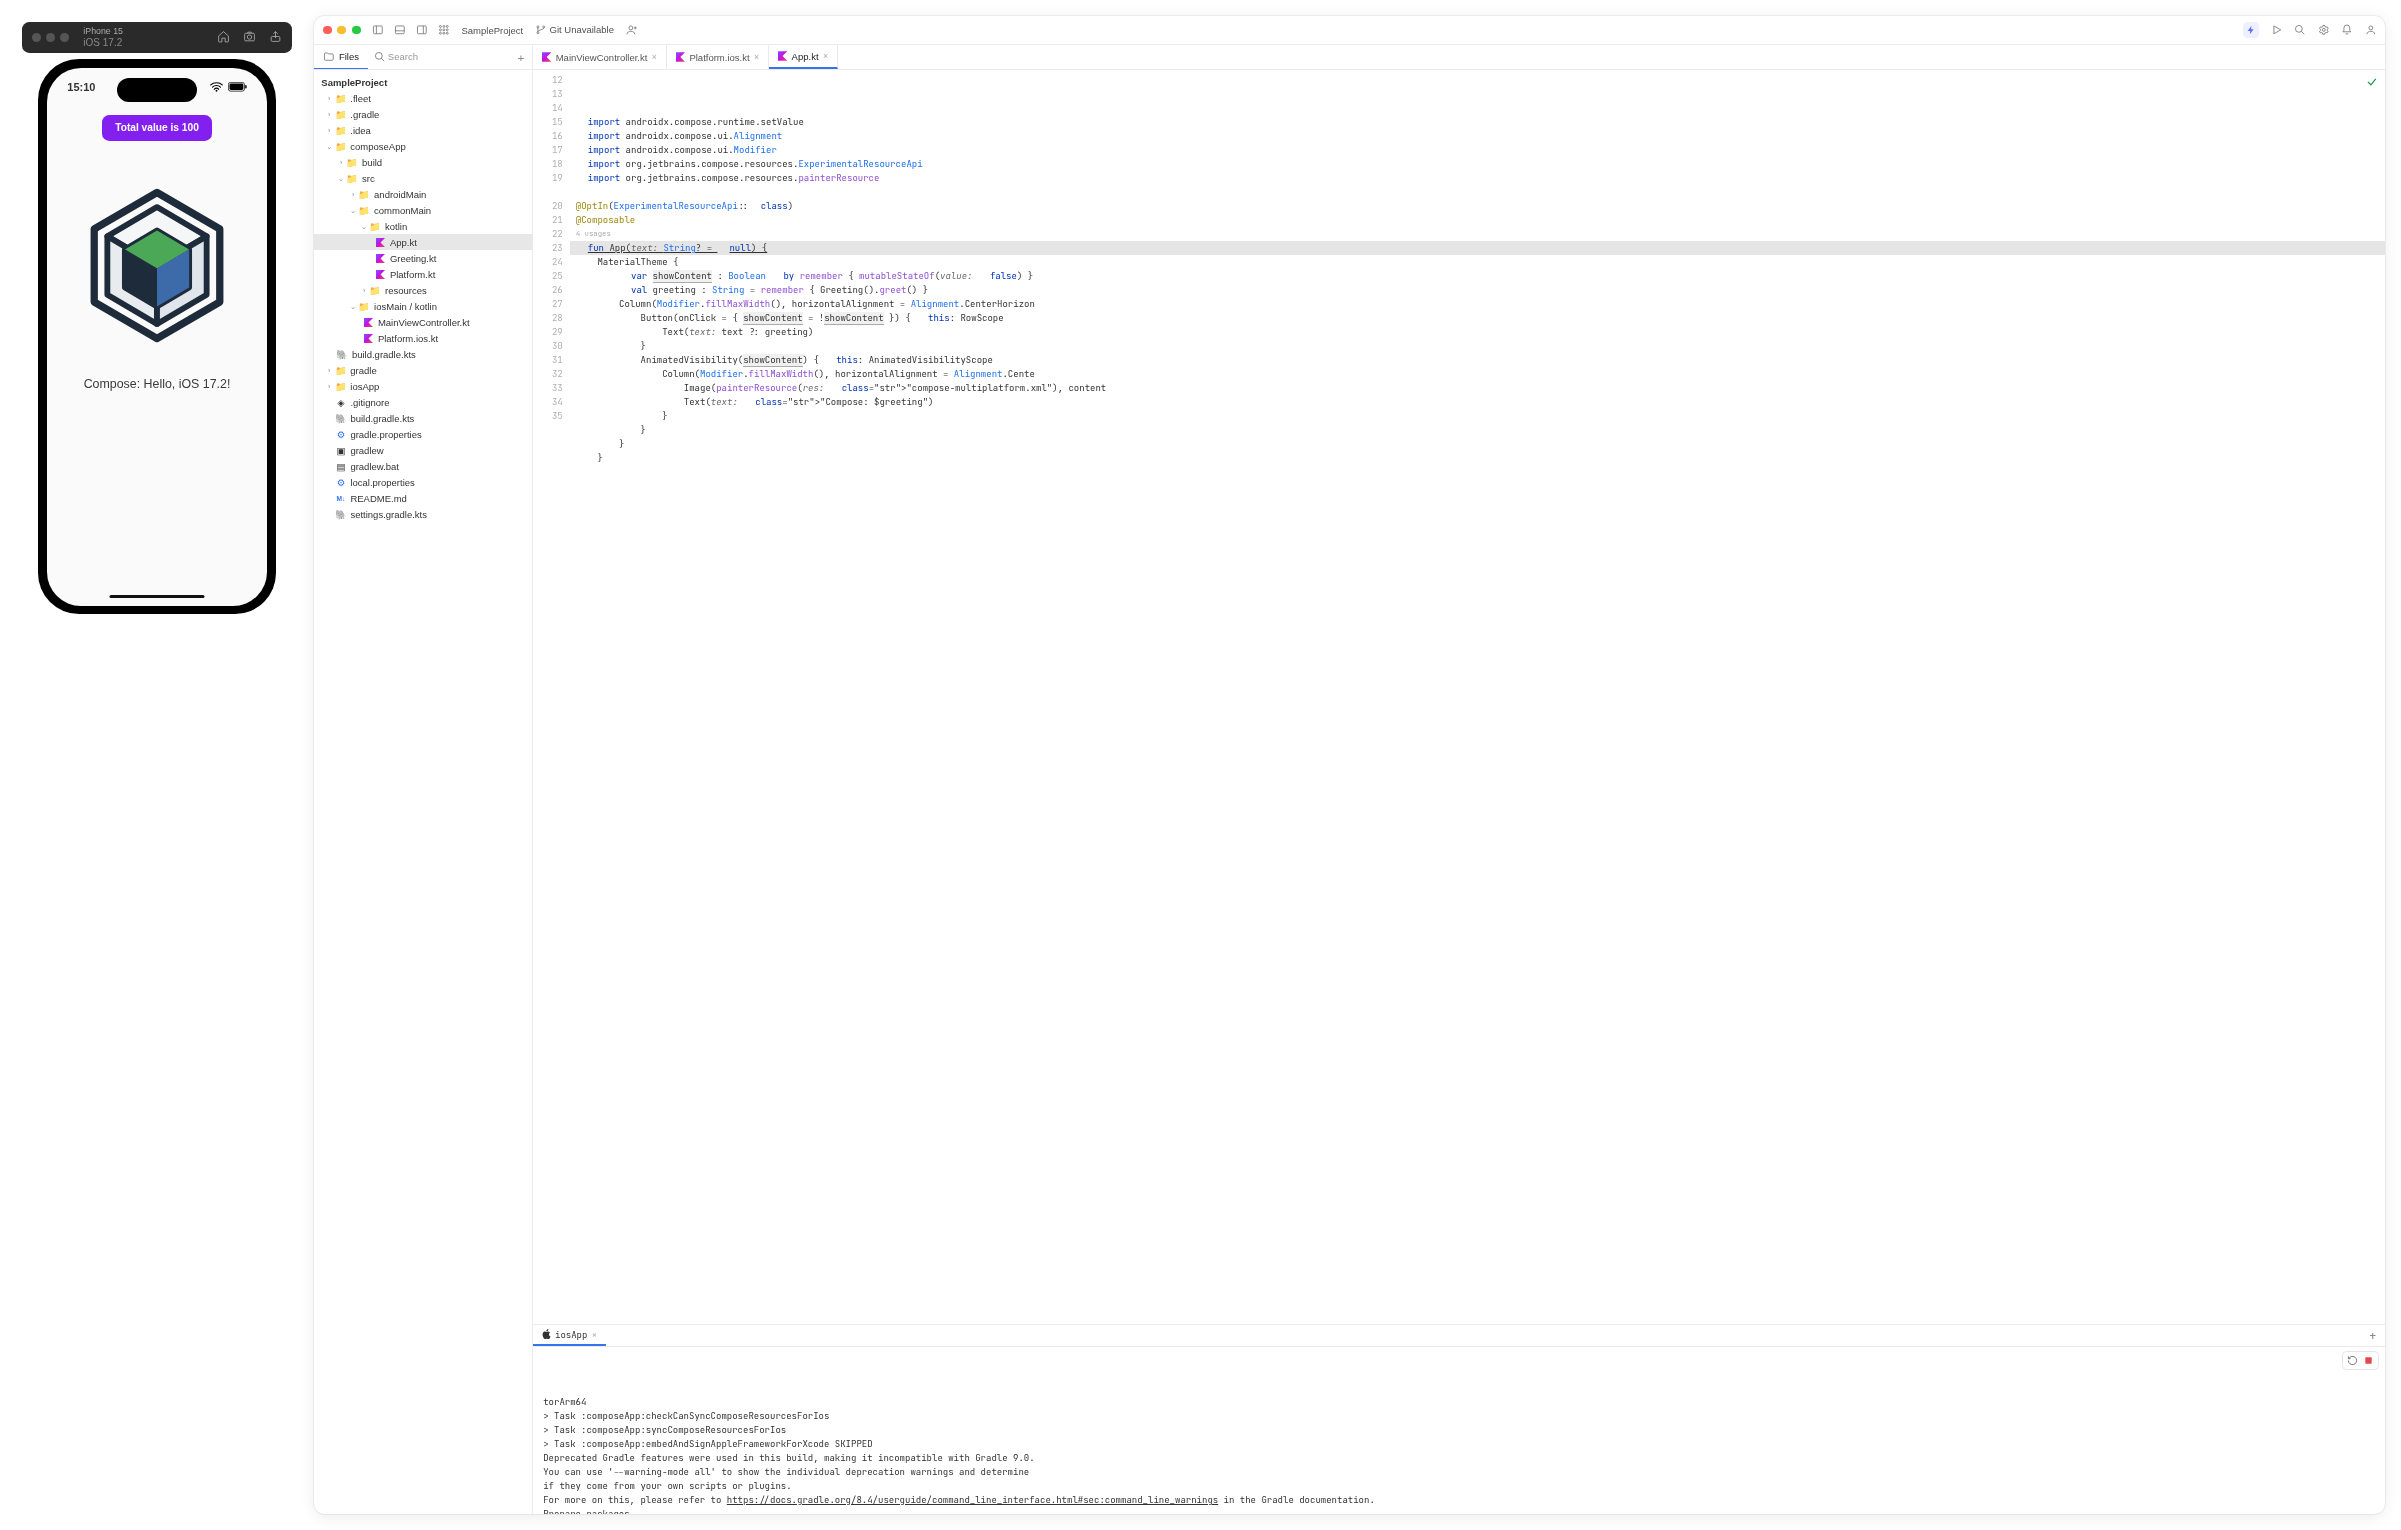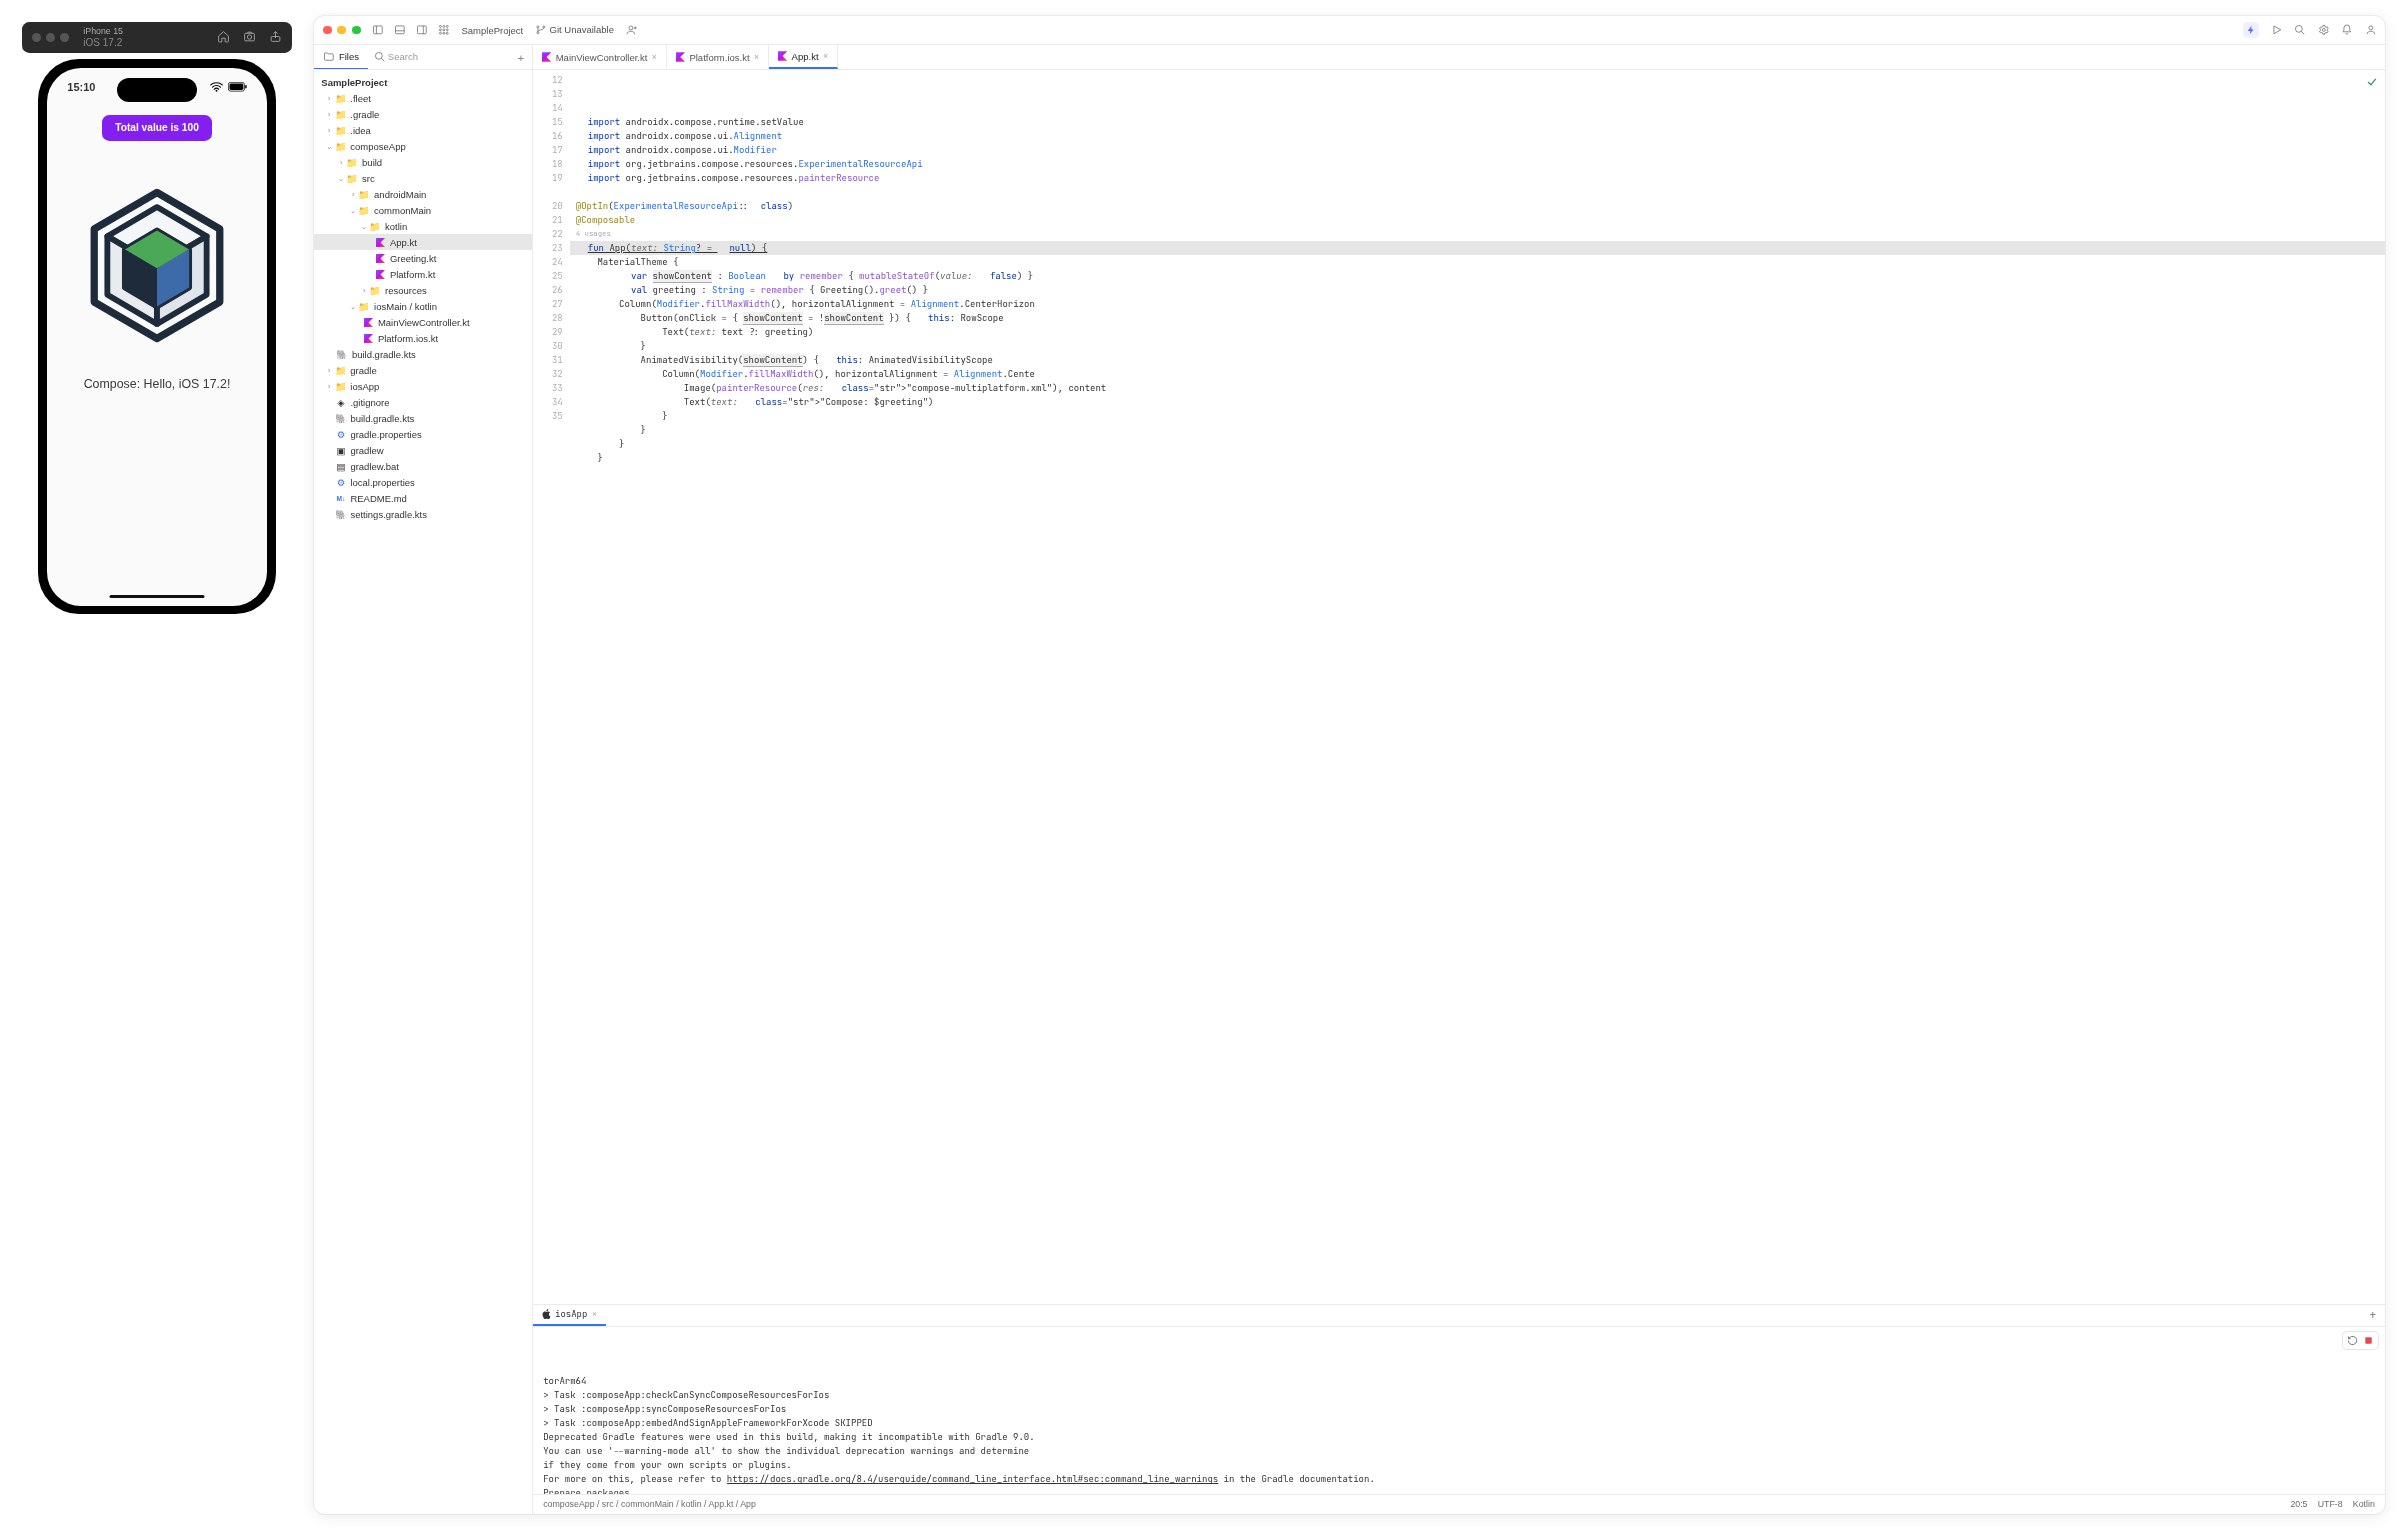--- a/index.html
+++ b/index.html
@@ -470,24 +470,16 @@
 Deprecated Gradle features were used in this build, making it incompatible with Gradle 9.0.
 You can use '--warning-mode all' to show the individual deprecation warnings and determine
 if they come from your own scripts or plugins.
 For more on this, please refer to <a>https://docs.gradle.org/8.4/userguide/command_line_interface.html#sec:command_line_warnings</a> in the Gradle documentation.
 Prepare packages
 
 Prepare build</div>
         </div>
       </div>
 
-      <div class="ide-status">
-        <span id="breadcrumbs">composeApp  /  src  /  commonMain  /  kotlin  /  App.kt  /  App</span>
-        <div class="right">
-          <span>20:5</span>
-          <span>UTF-8</span>
-          <span>Kotlin</span>
-        </div>
-      </div>
     </div>
   </div>
 </div>
 
 
 </body></html>

